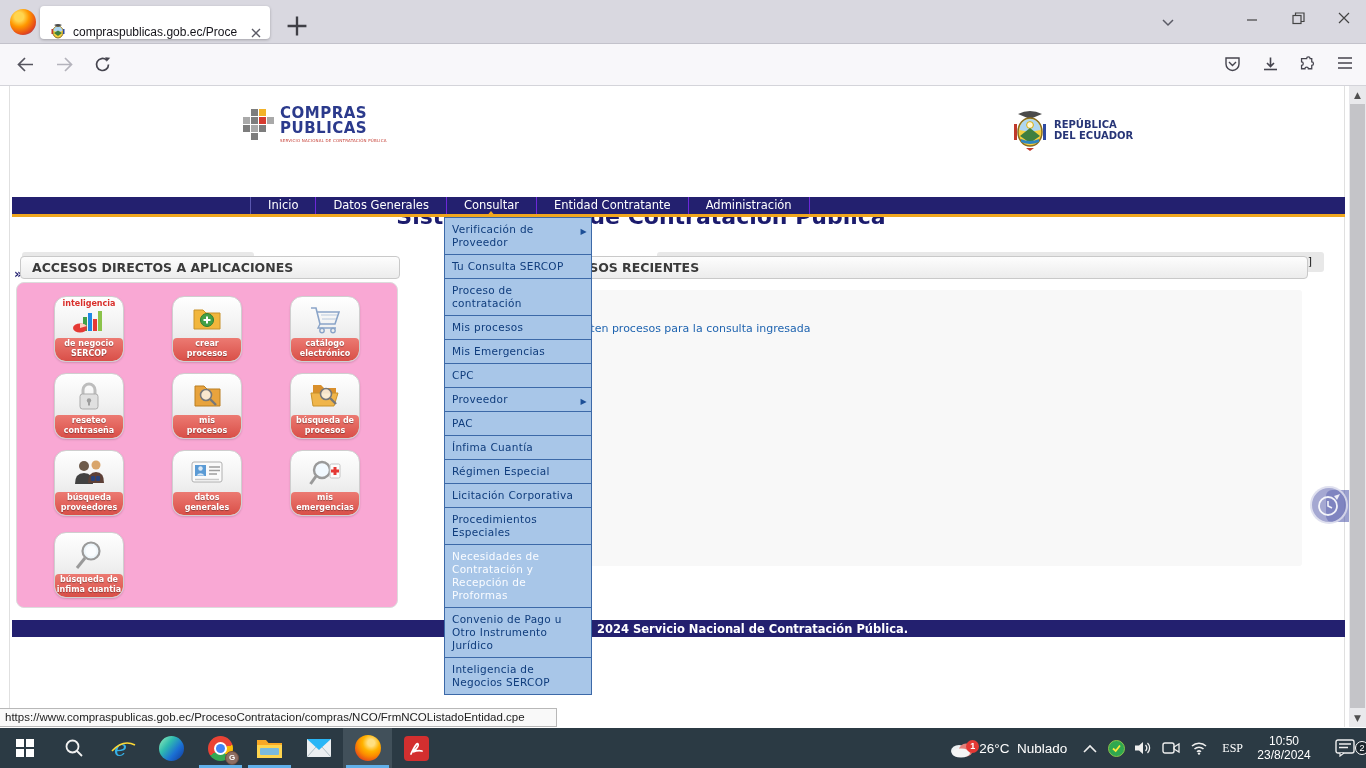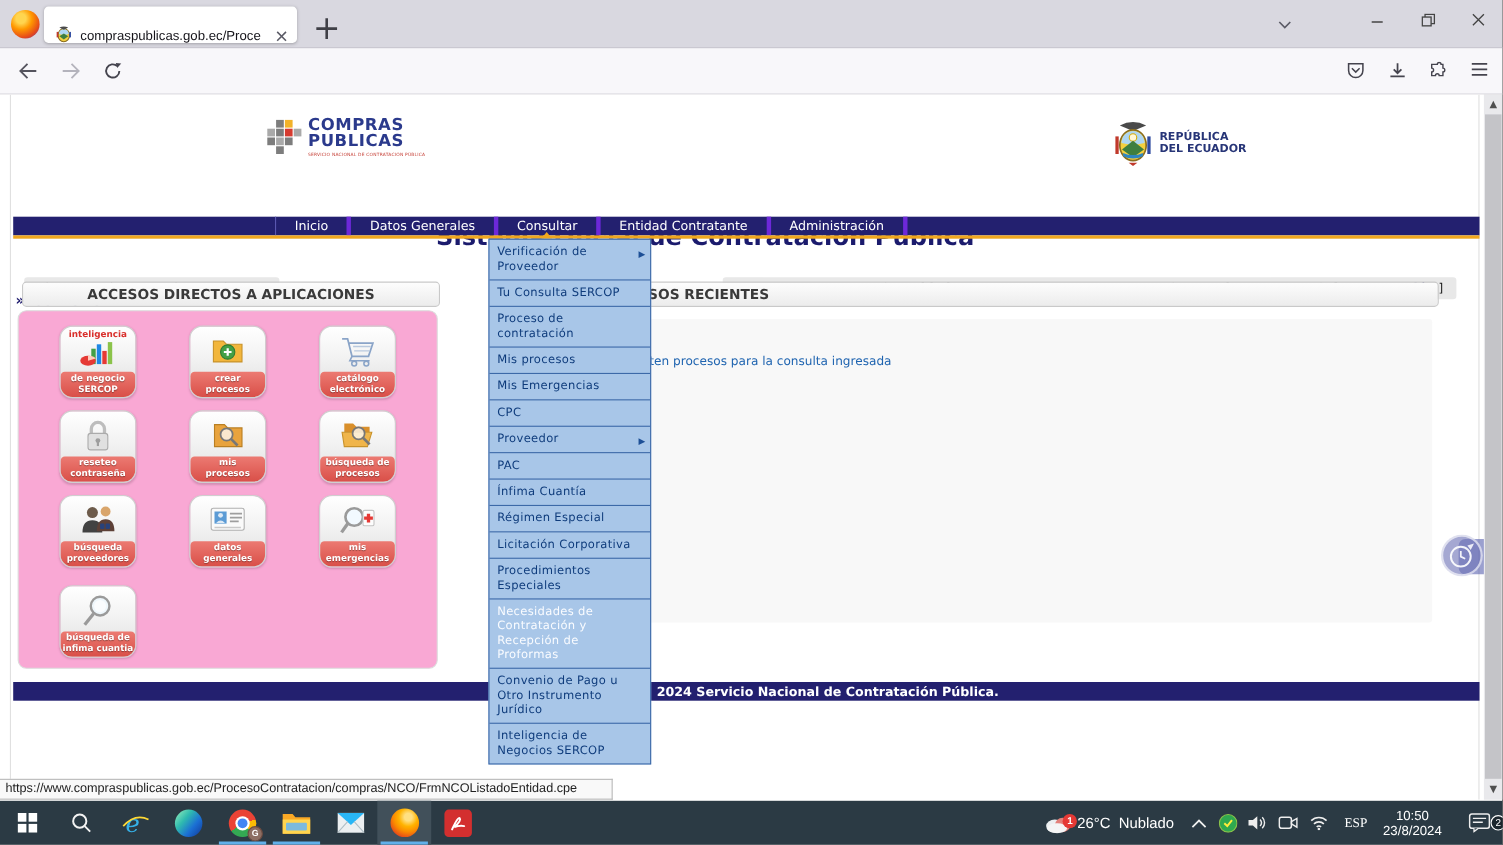--- a/index.html
+++ b/index.html
@@ -46,21 +46,21 @@
   .logo-ec { position:absolute; left:1012px; top:108px; display:flex; gap:6px; align-items:center; }
   .logo-ec-text { color:#273577; font-weight:bold; font-size:10px; line-height:11px; }
   .pill { position:absolute; top:166px; height:20px; background:#e8e8e8; border-radius:3px;
           font-size:11px; color:#1a1a1a; line-height:20px; padding:0 12px; white-space:nowrap; }
   .pill b { font-weight:bold; } .pill .sep { color:#777; padding:0 6px; }
   .logout-link { color:#18186b; font-weight:bold; text-decoration:underline; }
   .navbar { position:absolute; left:12px; top:197px; width:1333px; height:17px; background:#23206f; display:flex;
             padding-left:238px; }
   .navbar-gold { position:absolute; left:12px; top:214px; width:1333px; height:3px; background:#f0a71e; }
   .nav-item { position:relative; color:#fff; font-size:11.5px; line-height:17px; padding:0 17px;
-              border-right:4px solid #6d28d9; white-space:nowrap; }
+              border-right:1px solid #6d28d9; white-space:nowrap; }
   .nav-item:first-child { border-left:1px solid #5a57b0; }
   .nav-item.active::after { content:""; position:absolute; left:50%; bottom:-3px; transform:translateX(-50%);
               border-left:5px solid transparent; border-right:5px solid transparent; border-bottom:6px solid #f0a71e; }
   .breadcrumb { position:absolute; left:14px; top:226px; font-size:13px; font-weight:bold; color:#201d6e; }
   .panel-hdr { position:absolute; height:23px; background:linear-gradient(#fdfdfd,#ececec); border:1px solid #c9c9c9;
                border-radius:4px; font-size:12.5px; font-weight:bold; color:#3a3a3a; line-height:21px; padding:0 11px; }
   .apps-body { position:absolute; left:16px; top:282px; width:382px; height:326px; background:#f9a8d4;
                border:1px solid #dcdcdc; border-radius:8px; }
   .tile { position:absolute; width:70px; height:66px; border-radius:12px; border:1px solid #cfcfcf;
           background:linear-gradient(#ffffff,#f2f2f2 45%,#dedede); box-shadow:0 1px 2px rgba(0,0,0,.15);
@@ -290,21 +290,21 @@
       <div class="nav-item active">Consultar</div>
       <div class="nav-item">Entidad Contratante</div>
       <div class="nav-item">Administración</div>
     </div>
     <div class="navbar-gold" style="top:128px;"></div>
 
     <div class="breadcrumb" style="top:140px;margin-top:40px;">
       <span>»</span><span>Escritorio</span>
     </div>
 
-    <div class="panel-hdr" style="left:20px;top:170px;width:380px;text-align:center;">ACCESOS DIRECTOS A APLICACIONES</div>
+    <div class="panel-hdr" style="left:20px;top:170px;width:380px;">ACCESOS DIRECTOS A APLICACIONES</div>
     <div class="apps-body" style="top:196px;">
 
       <div class="tile hastop" style="left:37px;top:13px;">
         <div class="tile-top">inteligencia</div>
         <div class="tile-glyph">
           <svg width="36" height="26" viewBox="0 0 36 26">
             <rect x="12" y="8" width="4" height="14" fill="#43a047"></rect>
               <rect x="17" y="4" width="4" height="18" fill="#1e88e5"></rect>
             <rect x="22" y="10" width="4" height="12" fill="#e53935"></rect>
               <rect x="27" y="2" width="4" height="20" fill="#8bc34a"></rect>

